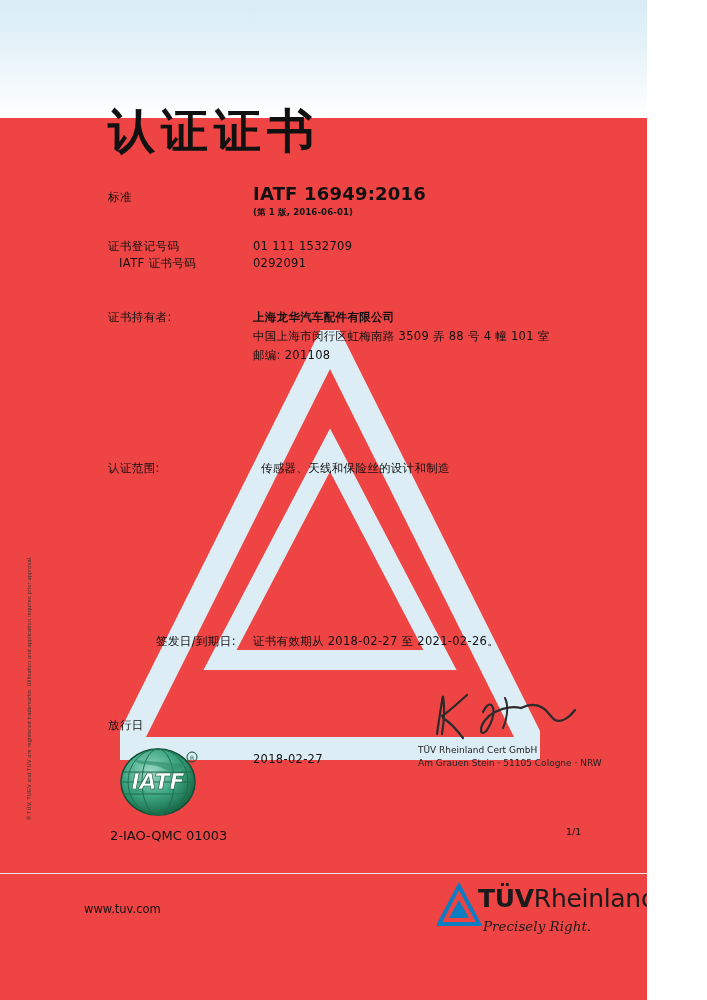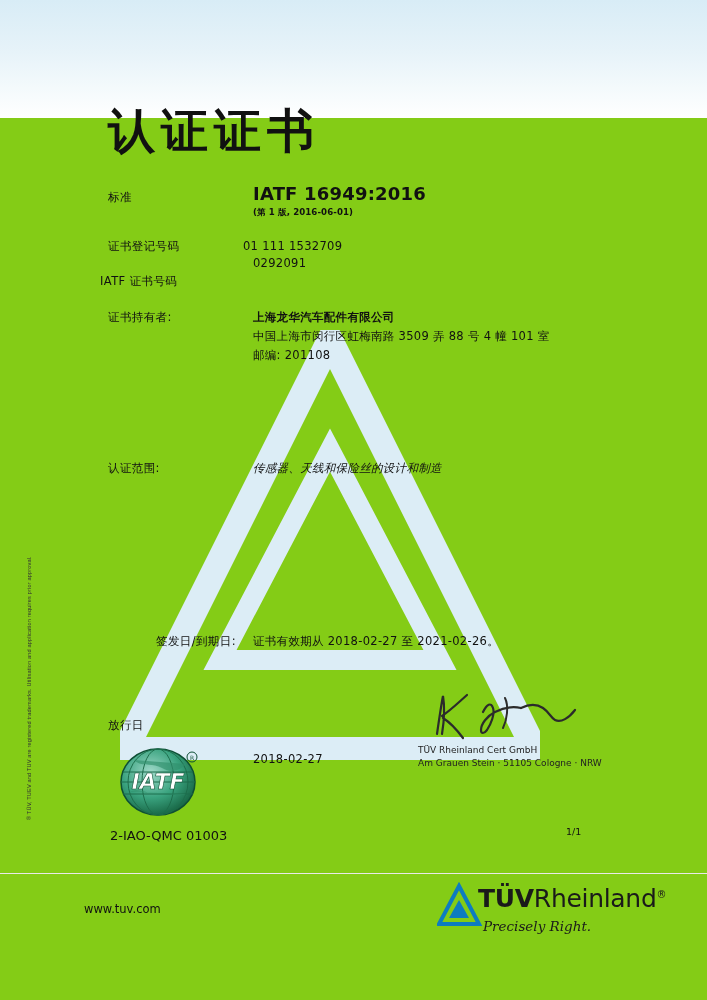--- a/index.html
+++ b/index.html
@@ -13,22 +13,22 @@
     font-family: "Liberation Sans", sans-serif;
     color: #1a1a1a;
     position: relative;
     overflow: hidden;
   }
 
   
   .page {
     position: absolute;
     left: 0; top: 0;
-    width: 707px; height: 1000px;
-    background: #84cc16;
+    width: 647px; height: 1000px;
+    background: #ef4444;
     overflow: hidden;
   }
 
   
   .top-band {
     position: absolute;
     left: 0; top: 0;
     width: 707px; height: 118px;
     background: linear-gradient(180deg, #d8ecf6 0%, #e7f3f9 45%, #f4fafc 75%, #ffffff 100%);
   }
@@ -81,31 +81,31 @@
     color: #111;
     font-family: "DejaVu Sans", sans-serif;
     letter-spacing: 0.3px;
   }
 
   .std-label   { left: 108px; top: 190px; }
   .std-value   { left: 253px; top: 183px; font-size: 18px; font-weight: bold; letter-spacing: 0.2px; }
   .std-sub     { left: 253px; top: 207px; font-size: 8.6px; font-weight: bold; letter-spacing: 0.1px; }
 
   .reg-label   { left: 108px; top: 239px; }
-  .reg-value   { left: 243px; top: 239px; }
-  .iatf-label  { left: 100px; top: 256px; margin-top: 18px; }
+  .reg-value   { left: 253px; top: 239px; }
+  .iatf-label  { left: 119px; top: 256px; }
   .iatf-value  { left: 253px; top: 256px; }
 
   .holder-label { left: 108px; top: 310px; }
   .holder-name  { left: 253px; top: 310px; font-weight: bold; }
   .holder-addr  { left: 253px; top: 329px; }
   .holder-post  { left: 253px; top: 348px; }
 
   .scope-label  { left: 108px; top: 461px; text-align: right; }
-  .scope-value  { left: 253px; top: 461px; font-style: italic; }
+  .scope-value  { left: 261px; top: 461px; }
 
   .statement    { left: 253px; top: 580px; }
 
   .issue-label  { left: 108px; top: 634px; margin-left: 48px; }
   .issue-value  { left: 253px; top: 634px; }
 
   .release-label { left: 108px; top: 718px; }
   .release-value { left: 253px; top: 752px; }
 
   

